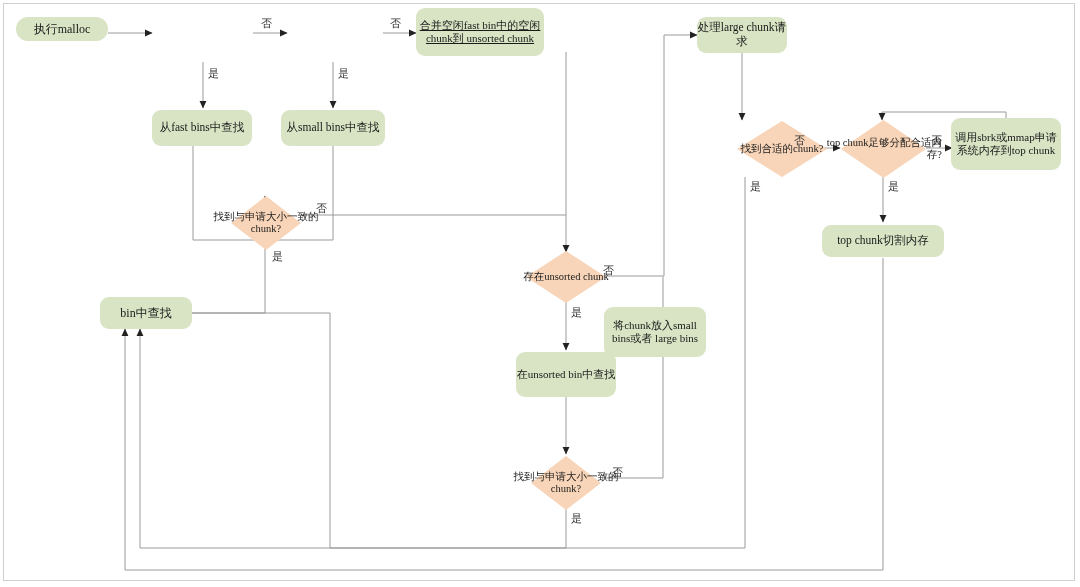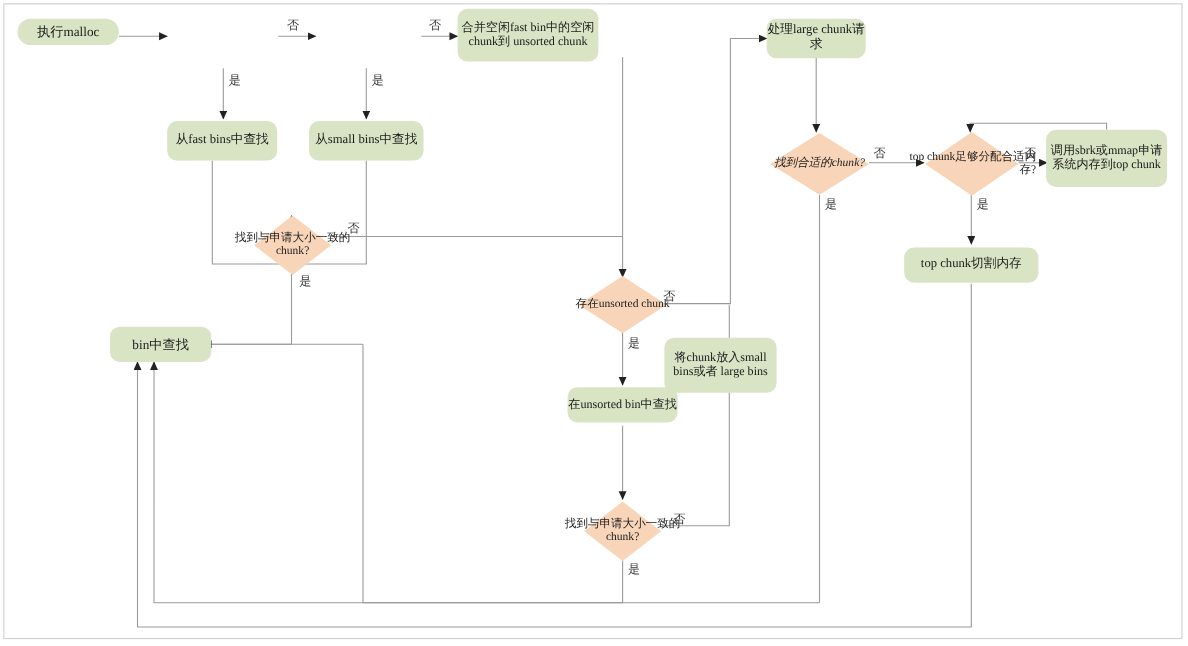--- a/index.html
+++ b/index.html
@@ -81,21 +81,21 @@
       <path d="M330,548 L330,313"></path>
     </g>
   </svg>
 
   <div class="node proc cjk" style="left:16px;top:17px;width:92px;height:24px;font-size:12px;border-radius:12px;">
     <span>执行malloc</span>
   </div>
 
 
 
-  <div class="node proc cjk" style="left:416px;top:8px;width:128px;height:48px;font-size:11px;padding:0 3px;">
+  <div class="node proc cjk" style="left:416px;top:8px;width:128px;height:48px;font-size:11px;padding:0 3px;text-decoration:underline;">
     <span>合并空闲fast bin中的空闲chunk到 unsorted chunk</span>
   </div>
 
   <div class="node proc cjk" style="left:152px;top:110px;width:100px;height:36px;font-size:11.5px;">
     <span>从fast bins中查找</span>
   </div>
 
   <div class="node proc cjk" style="left:281px;top:110px;width:104px;height:36px;font-size:11.5px;">
     <span>从small bins中查找</span>
   </div>
@@ -107,38 +107,38 @@
 
   <div class="node proc cjk" style="left:100px;top:297px;width:92px;height:32px;font-size:12px;">
     <span>bin中查找</span>
   </div>
 
   <div class="dia-wrap" style="left:526px;top:251px;width:80px;height:52px;">
     <div class="dia-shape"></div>
     <div class="dia-label cjk" style="font-size:10.5px;left:-18px;width:calc(100% + 36px);">存在unsorted chunk</div>
   </div>
 
-  <div class="node proc cjk" style="left:516px;top:352px;width:100px;height:32px;font-size:11px;">
+  <div class="node proc cjk" style="left:516px;top:352px;width:100px;height:45px;font-size:11px;">
     <span>在unsorted bin中查找</span>
   </div>
 
   <div class="dia-wrap" style="left:531px;top:456px;width:70px;height:54px;">
     <div class="dia-shape"></div>
     <div class="dia-label cjk" style="font-size:10.5px;left:-22px;width:calc(100% + 44px);">找到与申请大小一致的chunk?</div>
   </div>
 
   <div class="node proc cjk" style="left:604px;top:307px;width:102px;height:50px;font-size:11px;">
     <span>将chunk放入small bins或者 large bins</span>
   </div>
 
   <div class="node proc cjk" style="left:697px;top:17px;width:90px;height:36px;font-size:11.5px;">
     <span>处理large chunk请求</span>
   </div>
 
-  <div class="dia-wrap" style="left:700px;top:121px;width:90px;height:56px;font-style:italic;">
+  <div class="dia-wrap" style="left:737px;top:121px;width:90px;height:56px;">
     <div class="dia-shape"></div>
     <div class="dia-label cjk" style="font-size:10.5px;left:-14px;width:calc(100% + 28px);">找到合适的chunk?</div>
   </div>
 
   <div class="dia-wrap" style="left:841px;top:120px;width:85px;height:58px;">
     <div class="dia-shape"></div>
     <div class="dia-label cjk" style="font-size:10.5px;left:-16px;width:calc(100% + 32px);text-align:right;">top chunk足够分配合适内存?</div>
   </div>
 
   <div class="node proc cjk" style="left:951px;top:118px;width:110px;height:52px;font-size:11px;padding:0 3px;">

